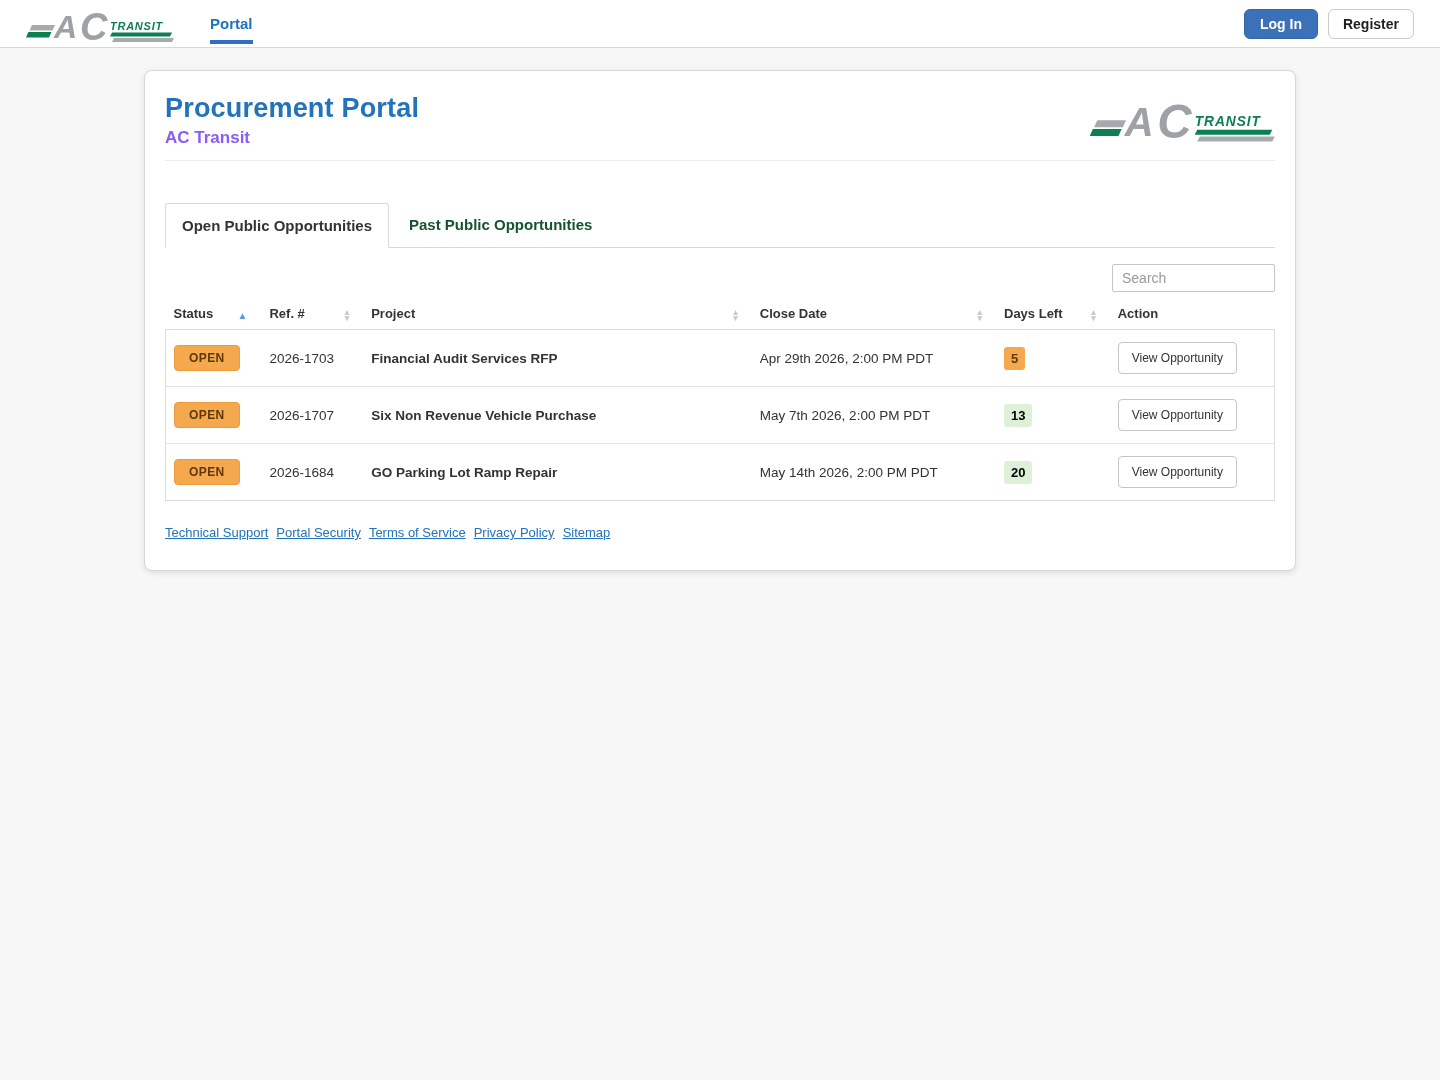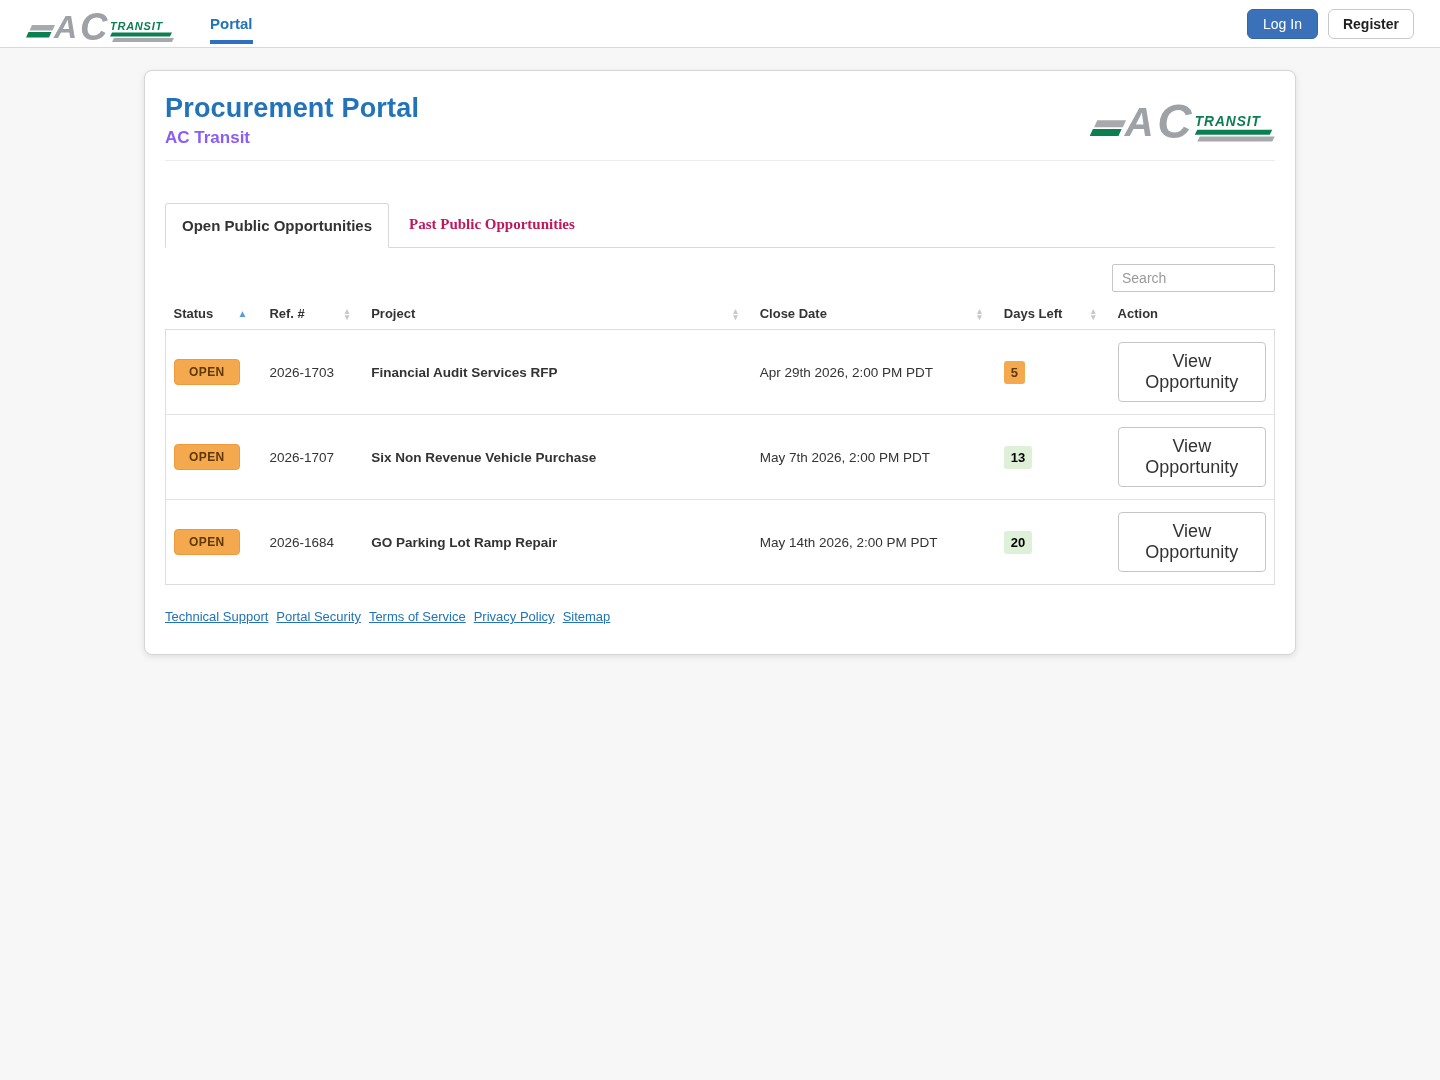--- a/index.html
+++ b/index.html
@@ -25,21 +25,21 @@
     color: #2273b9; font-weight: 700; font-size: 15px;
     text-decoration: none; position: relative; cursor: pointer;
   }
   .nav-link::after {
     content: ""; position: absolute; left: 0; right: 0; bottom: 0;
     height: 4px; background: #2f6fc1;
   }
   .nav-actions { margin-left: auto; display: flex; gap: 10px; }
   .btn { font-family: "Liberation Sans", sans-serif; cursor: pointer; }
   .btn-login {
-    background: #3b71b8; color: #fff; font-weight: 400; font-size: 14px;
+    background: #3b71b8; color: #fff; font-weight: 700; font-size: 14px;
     border: 1px solid #35669f; border-radius: 6px; padding: 6px 15px;
   }
   .btn-register {
     background: #fff; color: #1f1f1f; font-weight: 700; font-size: 14px;
     border: 1px solid #c9c9c9; border-radius: 6px; padding: 6px 14px;
   }
 
   
   .card {
     width: 1152px; margin: 22px auto 0;
@@ -56,35 +56,35 @@
   .card-body { padding: 28px 20px 0; }
 
   
   .tabs { display: flex; border-bottom: 1px solid #d9d9d9; }
   .tab { font-size: 15px; font-weight: 700; padding: 13px 16px; cursor: pointer; }
   .tab.active {
     color: #333; background: #fff;
     border: 1px solid #d9d9d9; border-bottom: 1px solid #fff;
     border-radius: 3px 3px 0 0; margin-bottom: -1px;
   }
-  .tab.inactive { color: #be185d; padding: 13px 16px 13px 20px; font-family: Liberation Serif, serif; }
+  .tab.inactive { color: #14532d; padding: 13px 16px 13px 20px; }
 
   
   .toolbar { display: flex; justify-content: flex-end; margin: 16px 0 6px; }
   .search-input {
     width: 163px; height: 28px; padding: 4px 9px;
     border: 1px solid #c6c6c6; border-radius: 2px;
     font-family: "Liberation Sans", sans-serif; font-size: 14px; color: #333;
   }
   .search-input::placeholder { color: #9a9a9a; }
 
   
   table { width: 100%; border-collapse: collapse; }
   thead th { padding: 8px; font-size: 13px; font-weight: 700; text-align: left; color: #333; }
-  .th-inner { display: flex; align-items: center; justify-content: space-between; }
+  .th-inner { display: flex; align-items: flex-end; justify-content: space-between; }
   .sort-asc-icon { color: #5b9bd5; font-size: 10px; line-height: 10px; margin-right: 6px; }
   .sort-neutral-icon {
     display: inline-flex; flex-direction: column; align-items: center;
     color: #c9c9c9; font-size: 9px; line-height: 6px; margin-right: 6px;
   }
   tbody { border: 1px solid #ddd; }
   tbody tr + tr td { border-top: 1px solid #e3e3e3; }
   tbody td { padding: 12px 8px; font-size: 13.5px; vertical-align: middle; color: #333; }
   td.cell-project { font-weight: 700; }
 
@@ -95,21 +95,21 @@
   }
   .badge-days {
     display: inline-block; min-width: 9px; text-align: center;
     font-weight: 700; font-size: 13px; padding: 4px 7px; border-radius: 3px;
   }
   .badge-days.orange { background: #f5a94e; color: #5e3806; }
   .badge-days.green  { background: #dff0d8; color: #000000; }
 
   .btn-view {
     background: #fff; border: 1px solid #c6c6c6; border-radius: 4px;
-    padding: 8px 13px; font-size: 18px; color: #333;
+    padding: 8px 13px; font-size: 12px; color: #333;
   }
 
   
   .card-footer { display: flex; gap: 8px; padding: 24px 20px 30px; }
   .footer-link { color: #2273b9; font-size: 13px; text-decoration: underline; cursor: pointer; }
 </style>
 </head>
 <body>
 
 <div class="navbar">

